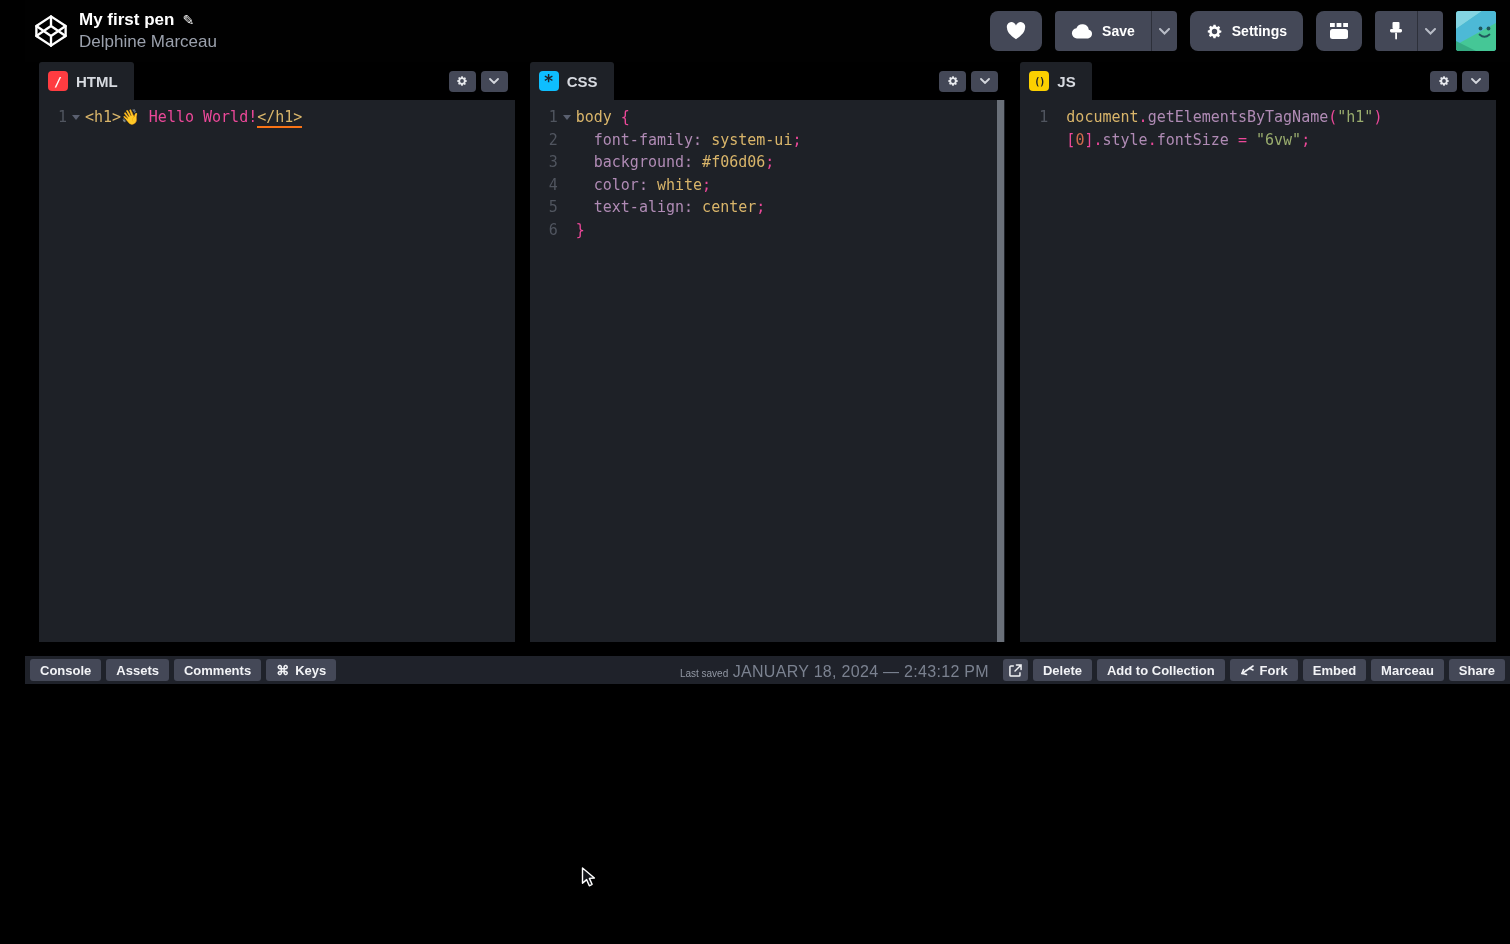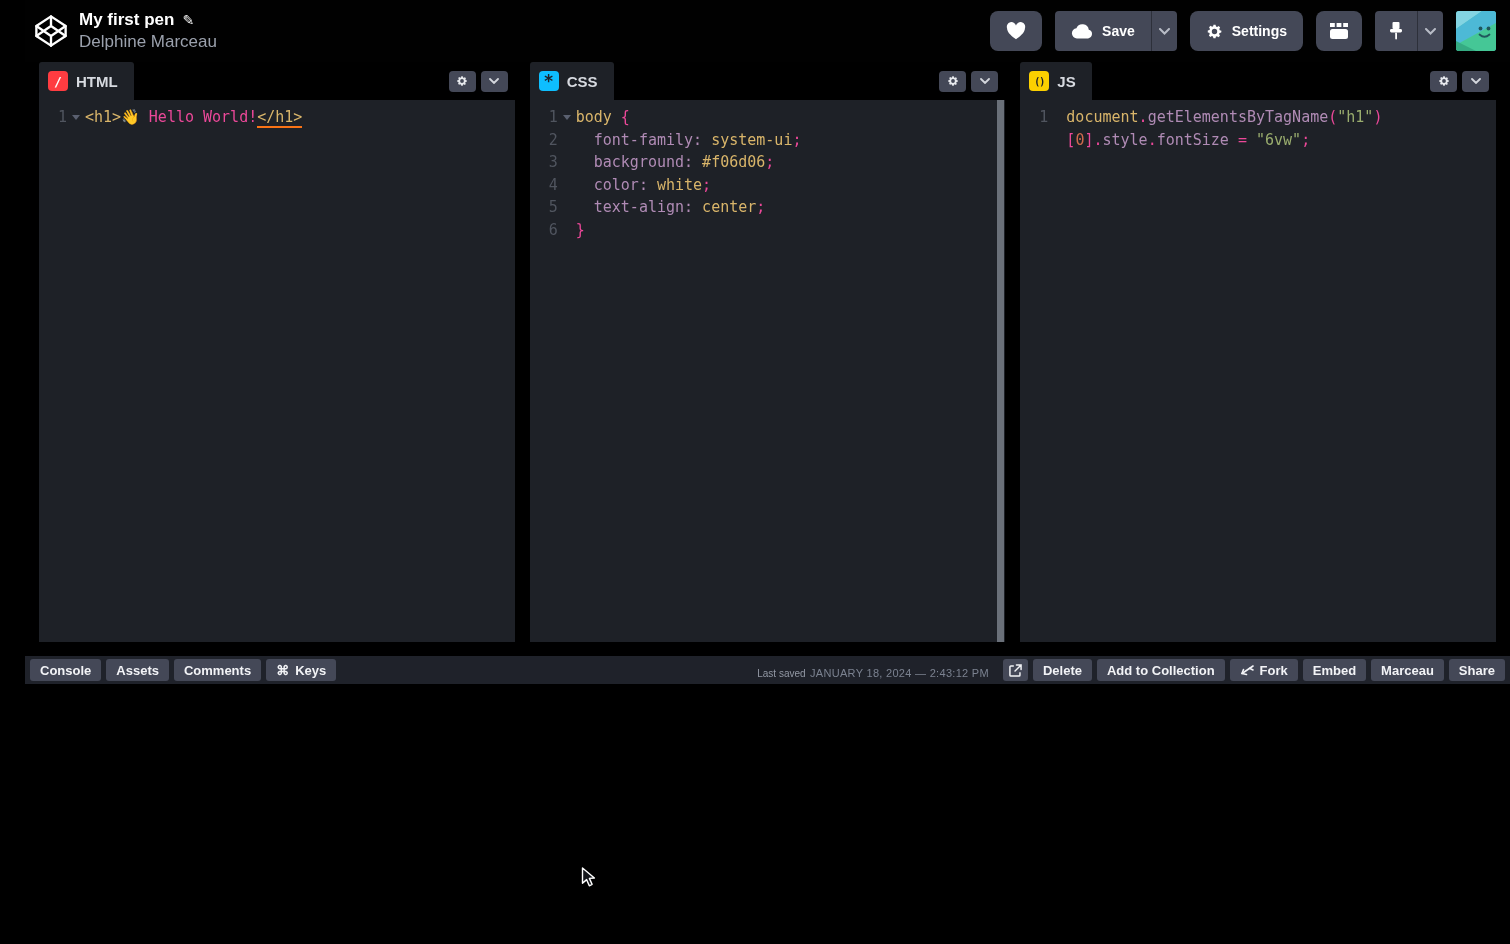--- a/index.html
+++ b/index.html
@@ -77,21 +77,21 @@
   .footer { height:28px; flex:none; background:#1f222a; display:flex;
             align-items:center; justify-content:space-between; padding:0 5px; }
   .f-left, .f-right { display:flex; align-items:flex-end; gap:5px; }
   .fbtn { height:22px; background:#444857; border:none; border-radius:3px;
           color:#f2f3f6; font-family:inherit; font-size:13px; font-weight:600;
           display:inline-flex; align-items:center; justify-content:center; gap:6px;
           padding:0 10px; cursor:pointer; }
   .fbtn-icon { width:25px; padding:0; }
   .saved { margin-right:9px; white-space:nowrap; }
   .saved-label { color:#9298a4; font-size:10px; }
-  .saved-date { color:#7b8290; font-size:11px; letter-spacing:.3px; }
+  .saved-date { color:#7b8290; font-size:16px; letter-spacing:.3px; }
 
   
   .cursor { position:absolute; left:581px; top:867px; z-index:50; pointer-events:none; }
 </style>
 </head>
 <body>
 
 <div class="app">
 
   <header class="topbar">

